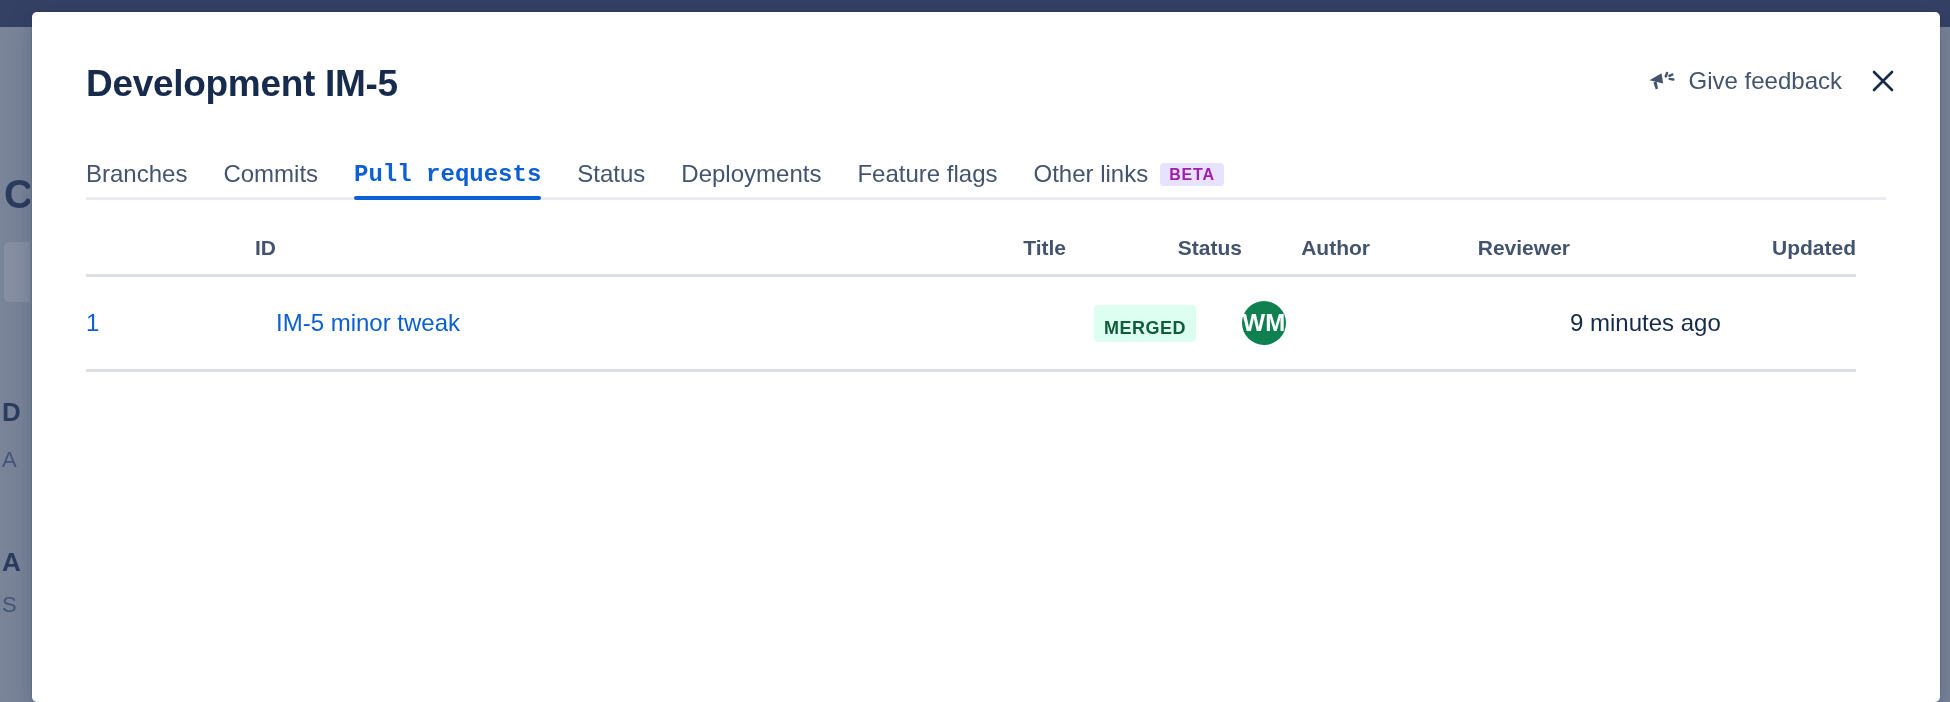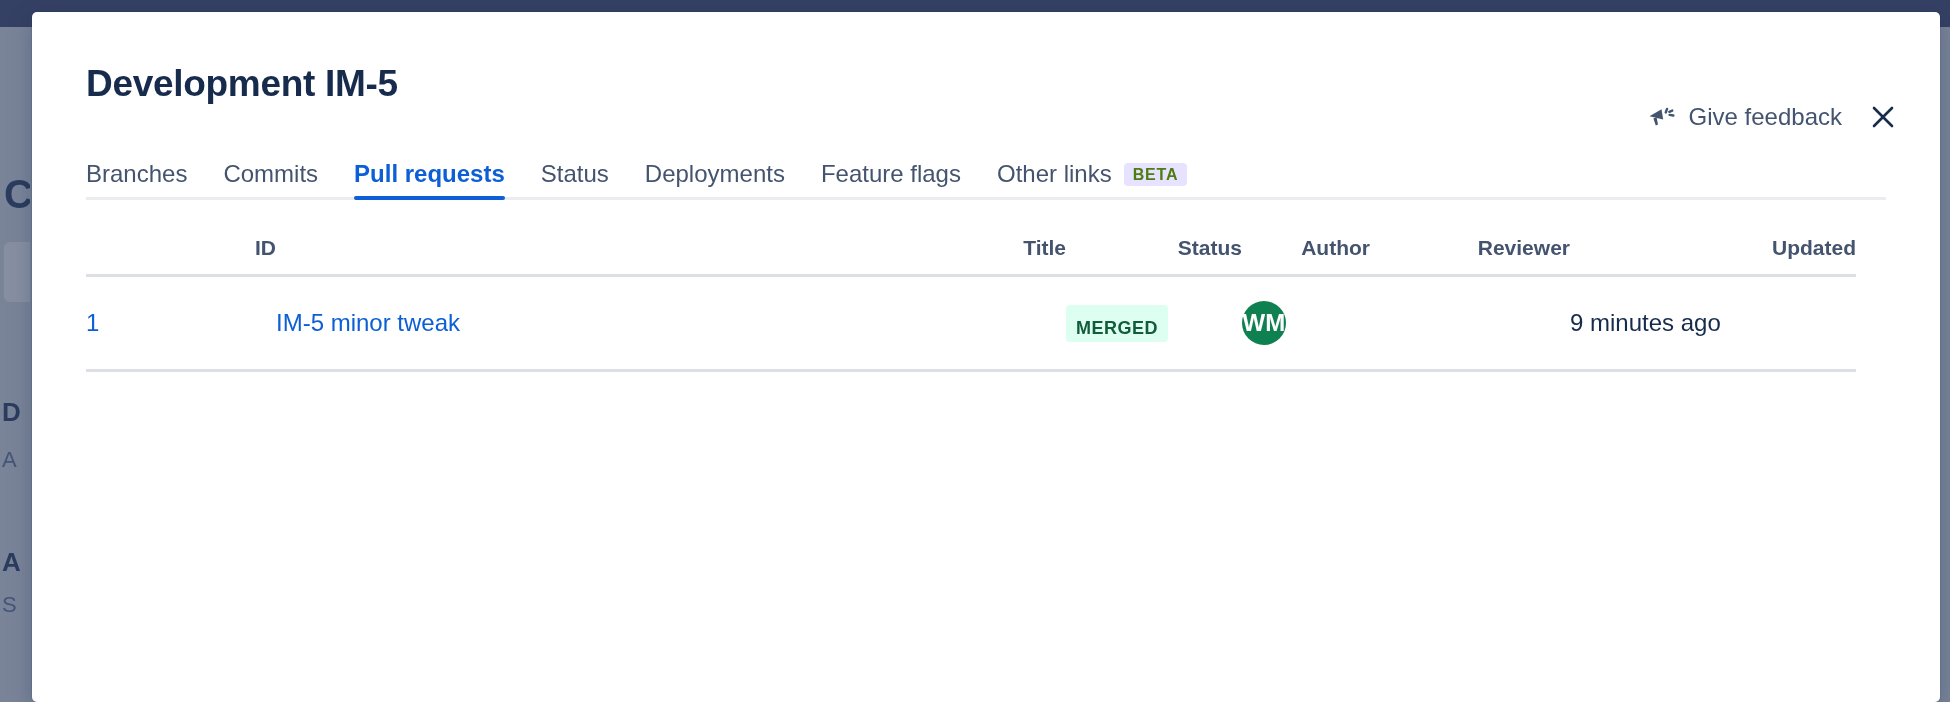--- a/index.html
+++ b/index.html
@@ -75,21 +75,20 @@
     letter-spacing: -0.3px;
     line-height: 1;
   }
   .header-actions {
     position: absolute;
     right: 42px;
     top: 54px;
     display: flex;
     align-items: flex-start;
     gap: 26px;
-    margin-top: 36px;
   }
   .feedback-btn {
     display: flex;
     align-items: center;
     gap: 13px;
     background: none;
     border: none;
     cursor: pointer;
     padding: 0;
     font-family: inherit;
@@ -135,40 +134,41 @@
     display: flex;
     align-items: center;
     gap: 12px;
     background: none;
     border: none;
     font-family: inherit;
   }
   .tab.active {
     color: #0c5fd4;
     font-weight: 700;
+    font-family: Liberation Mono, monospace;
   }
   .tab.active::after {
     content: "";
     position: absolute;
     left: 0; right: 0; bottom: 0;
     height: 4px;
     background: #0c5fd4;
     border-radius: 2px;
   }
   .tabs-divider {
     position: absolute;
     left: 0; right: 0; bottom: 0;
     height: 3px;
     background: #ebecf0;
     z-index: 1;
   }
   .badge-beta {
     display: inline-block;
     background: #e6e2ff;
-    color: #4d7c0f;
+    color: #a21caf;
     font-size: 16px;
     font-weight: 700;
     letter-spacing: .8px;
     padding: 4px 9px 3px;
     border-radius: 4px;
     line-height: 1;
   }
 
   
   .table-wrap {
@@ -210,20 +210,21 @@
   .badge-merged {
     display: inline-block;
     background: #dcfff1;
     color: #115c3a;
     font-size: 18px;
     font-weight: 700;
     letter-spacing: .5px;
     padding: 14px 10px 5px;
     border-radius: 4px;
     line-height: 1;
+    margin-left: 28px;
   }
   .avatar {
     width: 44px; height: 44px;
     border-radius: 50%;
     background: #0f8150;
     color: #ffffff;
     font-size: 24px;
     font-weight: 700;
     display: flex;
     align-items: center;

